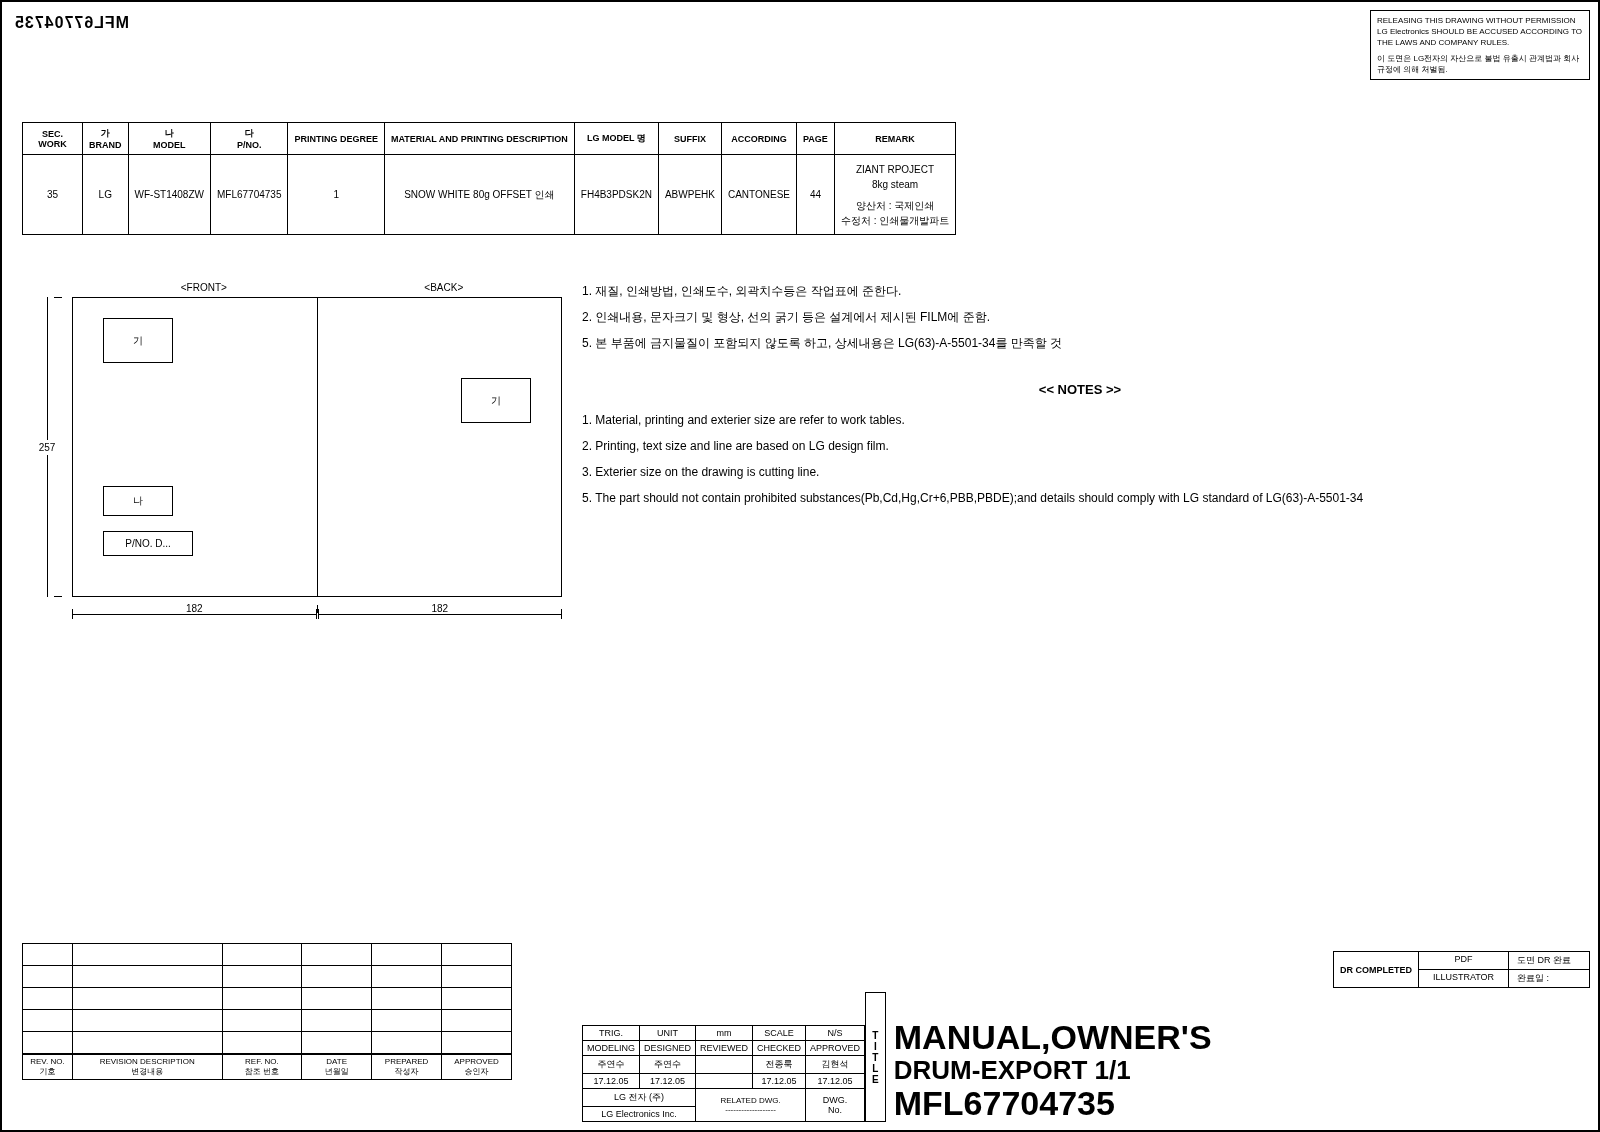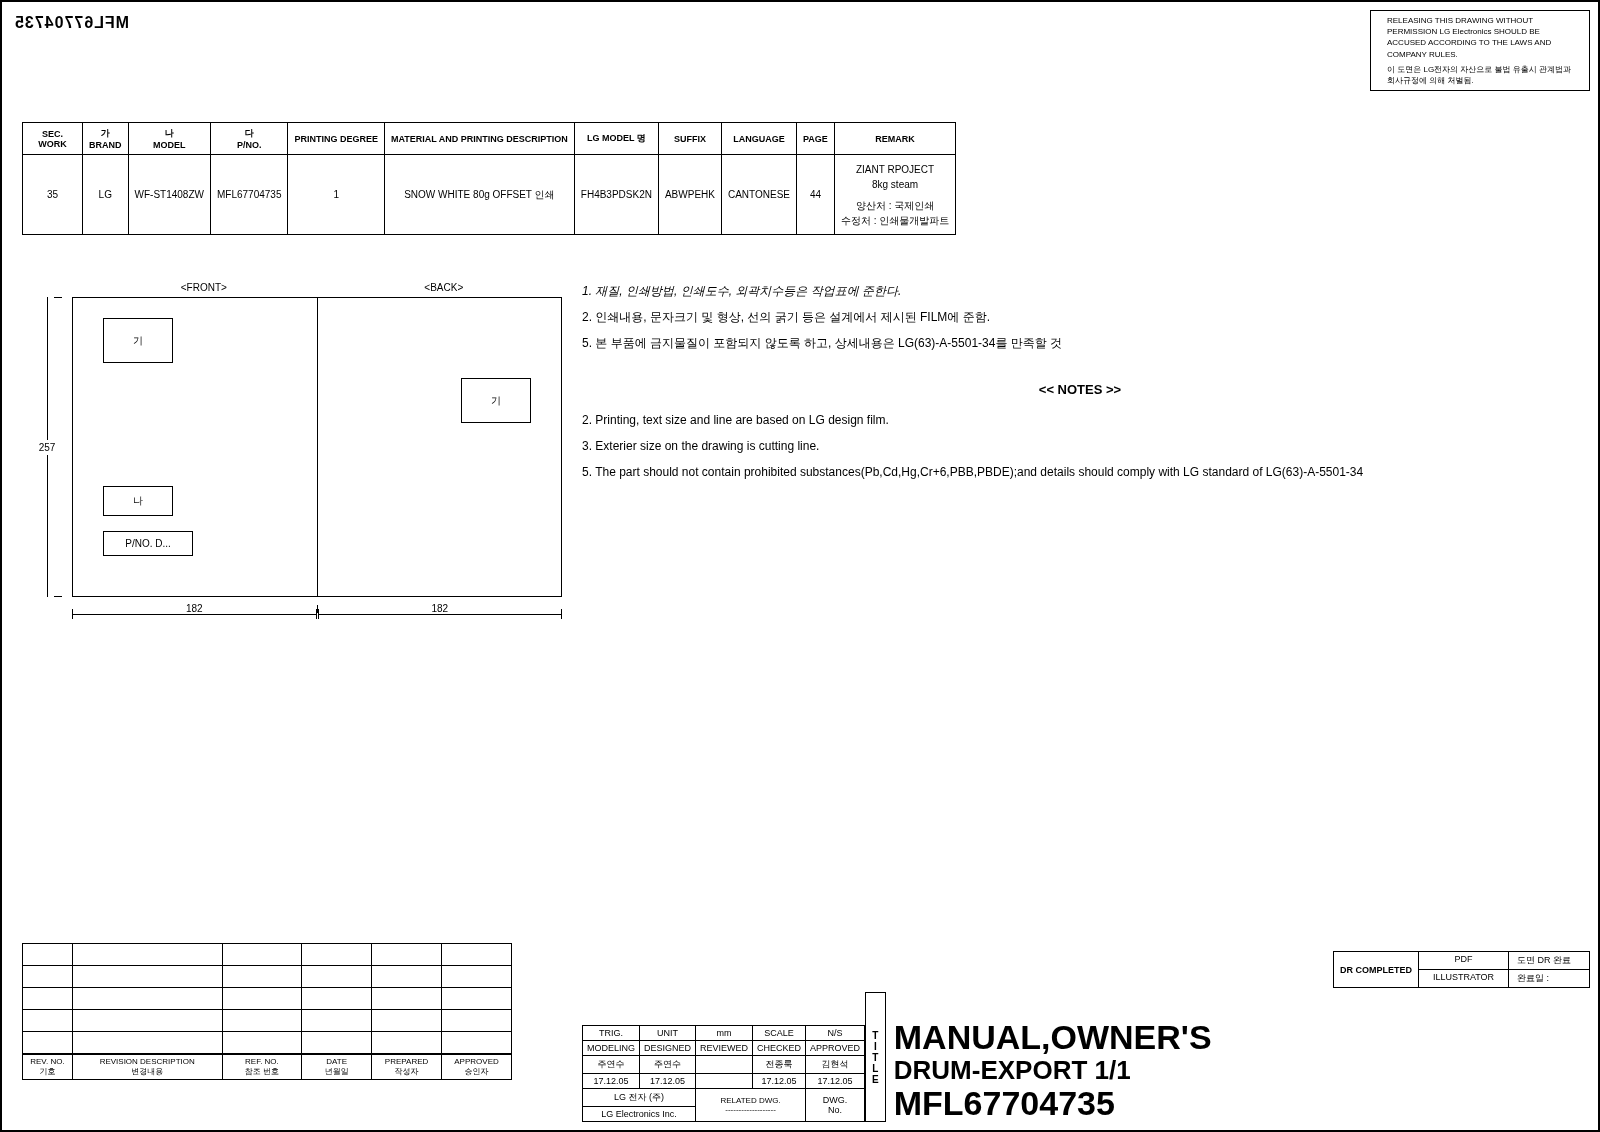--- a/index.html
+++ b/index.html
@@ -33,21 +33,21 @@
       letter-spacing: 1px;
     }
 
     
     .top-right-notice {
       position: absolute;
       top: 8px;
       right: 8px;
       width: 220px;
       border: 1px solid #000;
-      padding: 4px 16px;
+      padding: 4px 6px;
       font-size: 8px;
       line-height: 1.4;
     }
 
     
     .main-table {
       position: absolute;
       top: 120px;
       left: 20px;
       right: 20px;
@@ -178,21 +178,21 @@
     <thead>
       <tr>
         <th rowspan="2" class="sec-work-cell" style="font-size:9px;">SEC.<br>WORK</th>
         <th rowspan="2" style="font-size:9px;">가<br>BRAND</th>
         <th rowspan="2" style="font-size:9px;">나<br>MODEL</th>
         <th rowspan="2" style="font-size:9px;">다<br>P/NO.</th>
         <th rowspan="2" style="font-size:9px;">PRINTING DEGREE</th>
         <th rowspan="2" style="font-size:9px;">MATERIAL AND PRINTING DESCRIPTION</th>
         <th rowspan="2" style="font-size:9px;">LG MODEL 명</th>
         <th rowspan="2" style="font-size:9px;">SUFFIX</th>
-        <th rowspan="2" style="font-size:9px;">LANGUAGE</th>
+        <th rowspan="2" style="font-size:9px;">ACCORDING</th>
         <th rowspan="2" style="font-size:9px;">PAGE</th>
         <th rowspan="2" style="font-size:9px;">REMARK</th>
       </tr>
     </thead>
     <tbody>
       <tr>
         <td style="height:80px;">35</td>
         <td>LG</td>
         <td>WF-ST1408ZW</td>
         <td>MFL67704735</td>
@@ -266,27 +266,28 @@
           <div style="position:absolute;left:0;top:-5px;width:1px;height:10px;background:#000;"></div>
           <div style="position:absolute;right:0;top:-5px;width:1px;height:10px;background:#000;"></div>
         </div>
       </div>
     </div>
   </div>
 
   <div class="notes-section">
 
     <div style="margin-bottom:30px;">
-      <div style="font-size:12px;margin-bottom:8px;line-height:1.5;font-style:italic;">1. 재질, 인쇄방법, 인쇄도수, 외곽치수등은 작업표에 준한다.</div>
+      <div style="font-size:12px;margin-bottom:8px;line-height:1.5;">1. 재질, 인쇄방법, 인쇄도수, 외곽치수등은 작업표에 준한다.</div>
       <div style="font-size:12px;margin-bottom:8px;line-height:1.5;">2. 인쇄내용, 문자크기 및 형상, 선의 굵기 등은 설계에서 제시된 FILM에 준함.</div>
       <div style="font-size:12px;margin-bottom:8px;line-height:1.5;">5. 본 부품에 금지물질이 포함되지 않도록 하고, 상세내용은 LG(63)-A-5501-34를 만족할 것</div>
     </div>
 
     <div class="notes-title">&lt;&lt; NOTES &gt;&gt;</div>
     <div>
+      <div style="font-size:12px;margin-bottom:8px;line-height:1.5;">1. Material, printing and exterier size are refer to work tables.</div>
       <div style="font-size:12px;margin-bottom:8px;line-height:1.5;">2. Printing, text size and line are based on LG design film.</div>
       <div style="font-size:12px;margin-bottom:8px;line-height:1.5;">3. Exterier size on the drawing is cutting line.</div>
       <div style="font-size:12px;margin-bottom:8px;line-height:1.5;">5. The part should not contain prohibited substances(Pb,Cd,Hg,Cr+6,PBB,PBDE);and details should comply with LG standard of LG(63)-A-5501-34</div>
     </div>
   </div>
 
   <div style="position:absolute; bottom:50px; left:20px; width:490px;">
 
     <table style="border-collapse:collapse; width:100%; margin-bottom:0;">
       <tbody>

